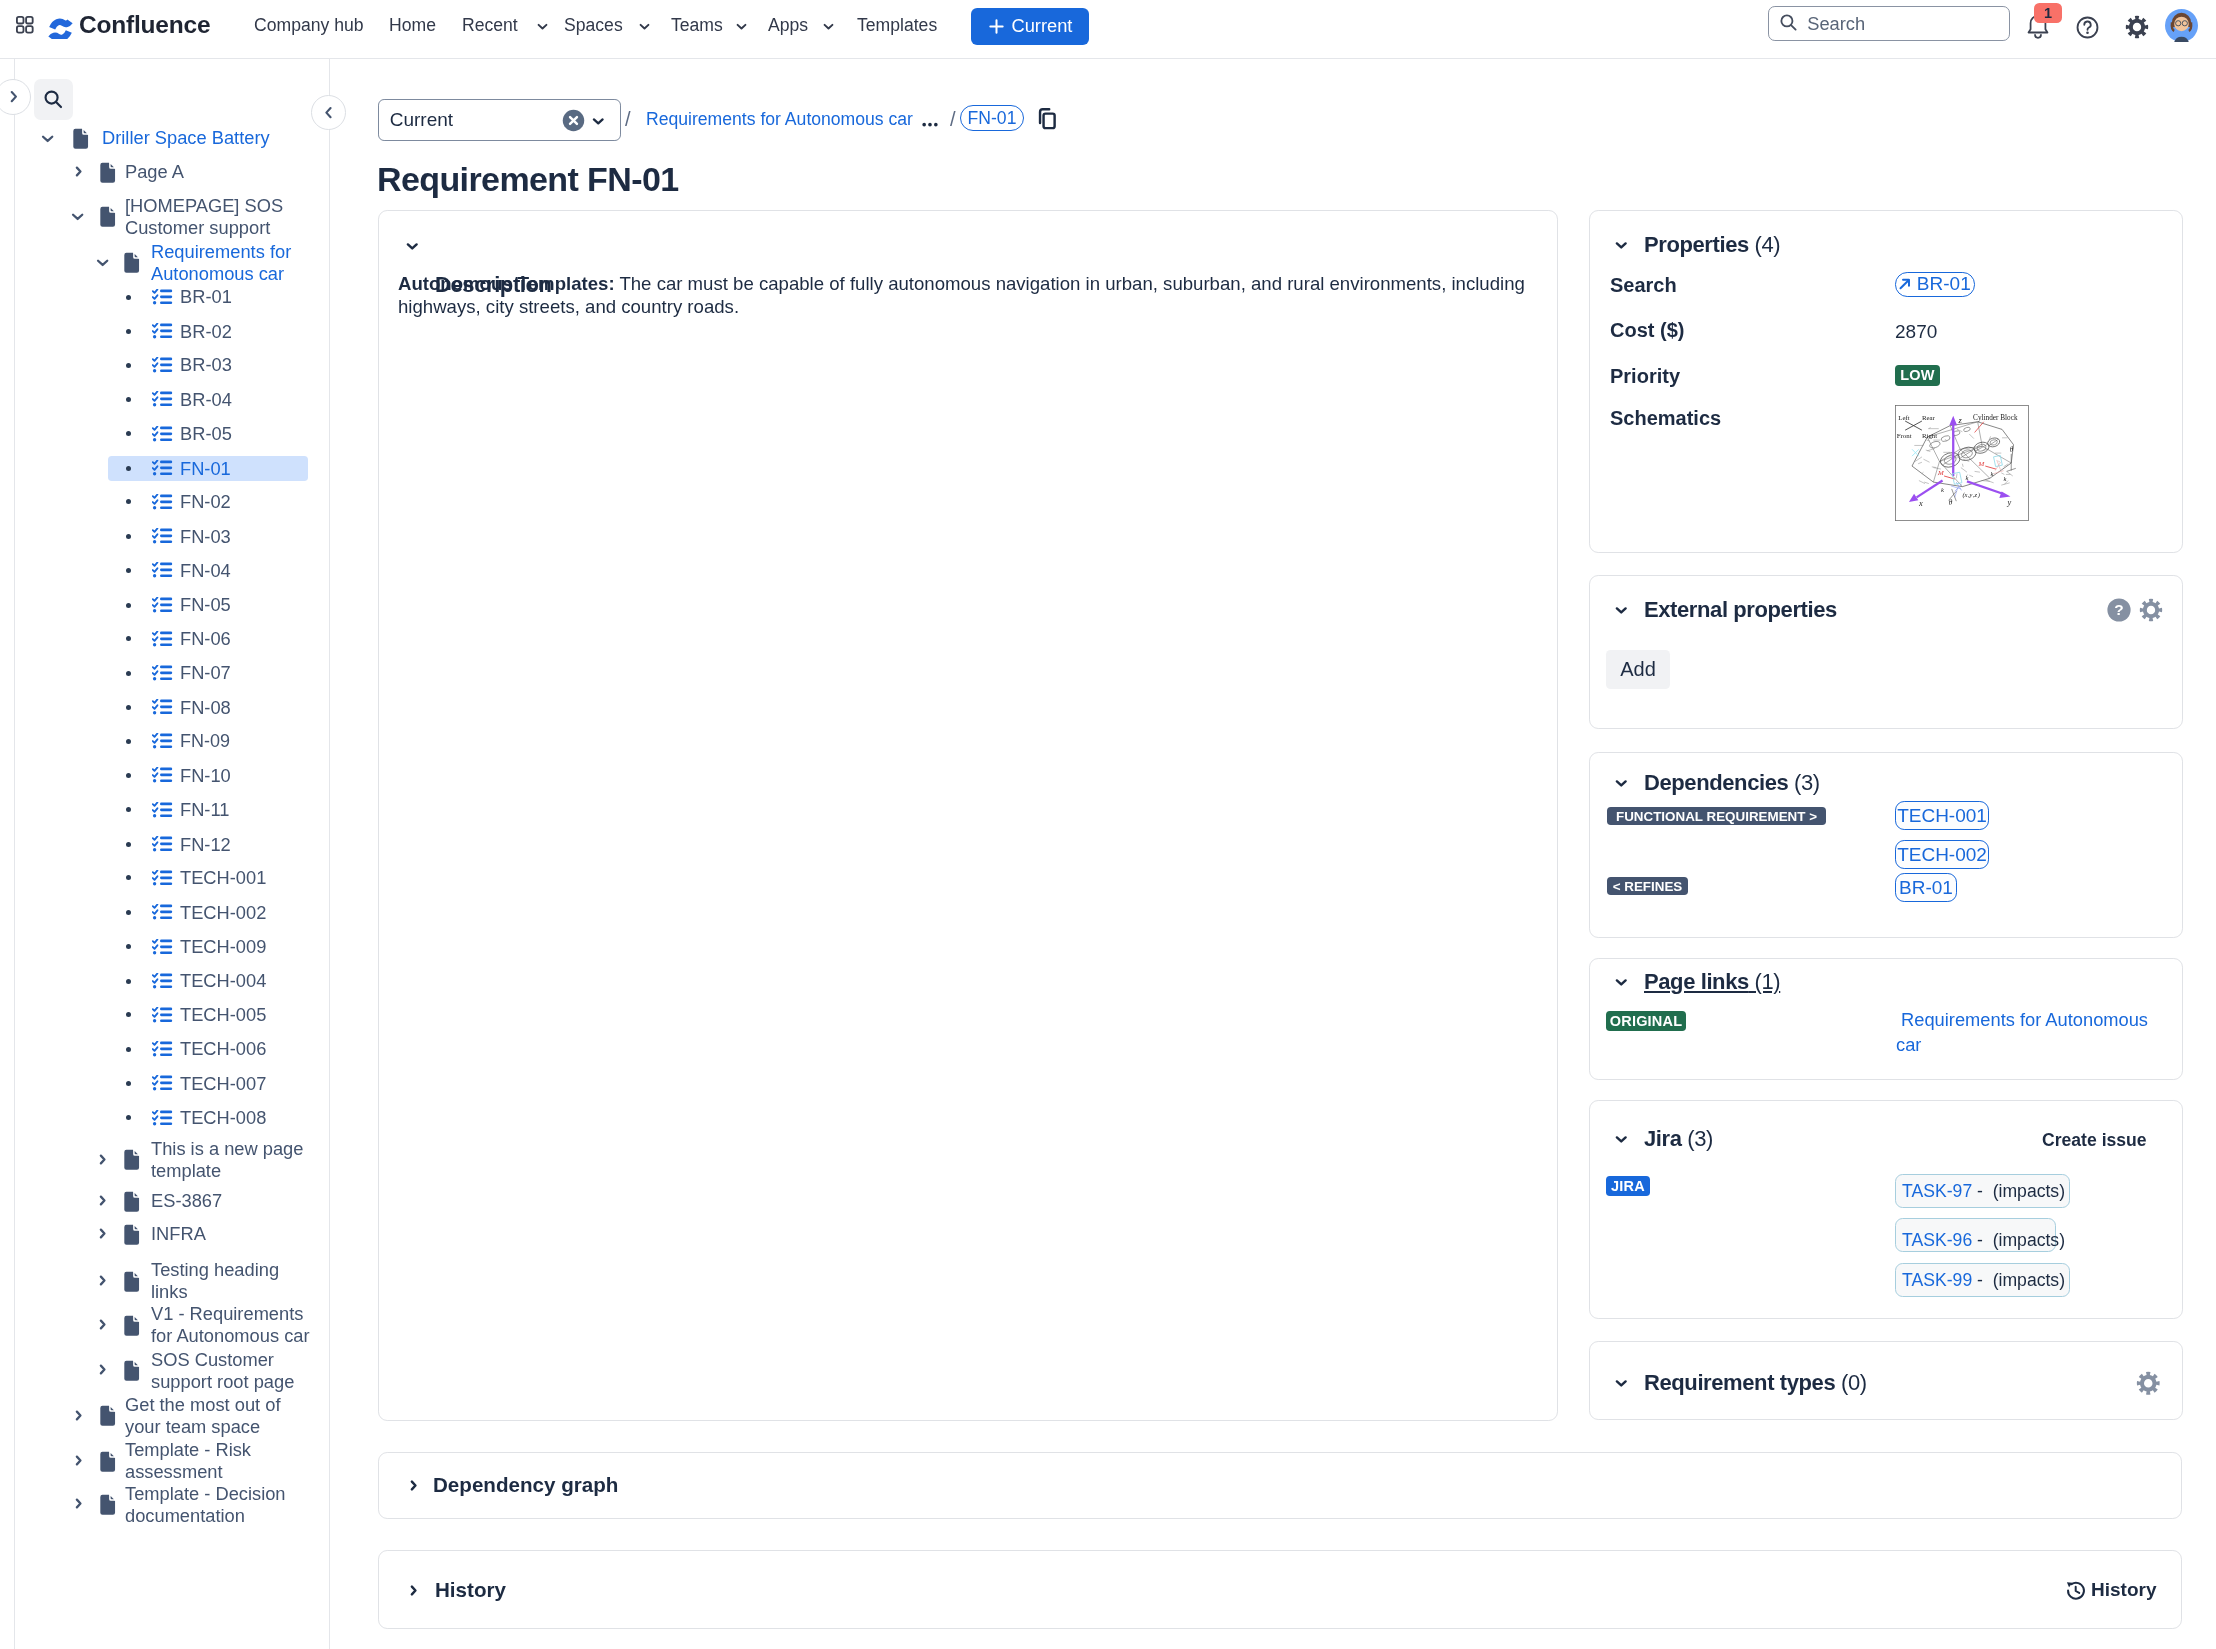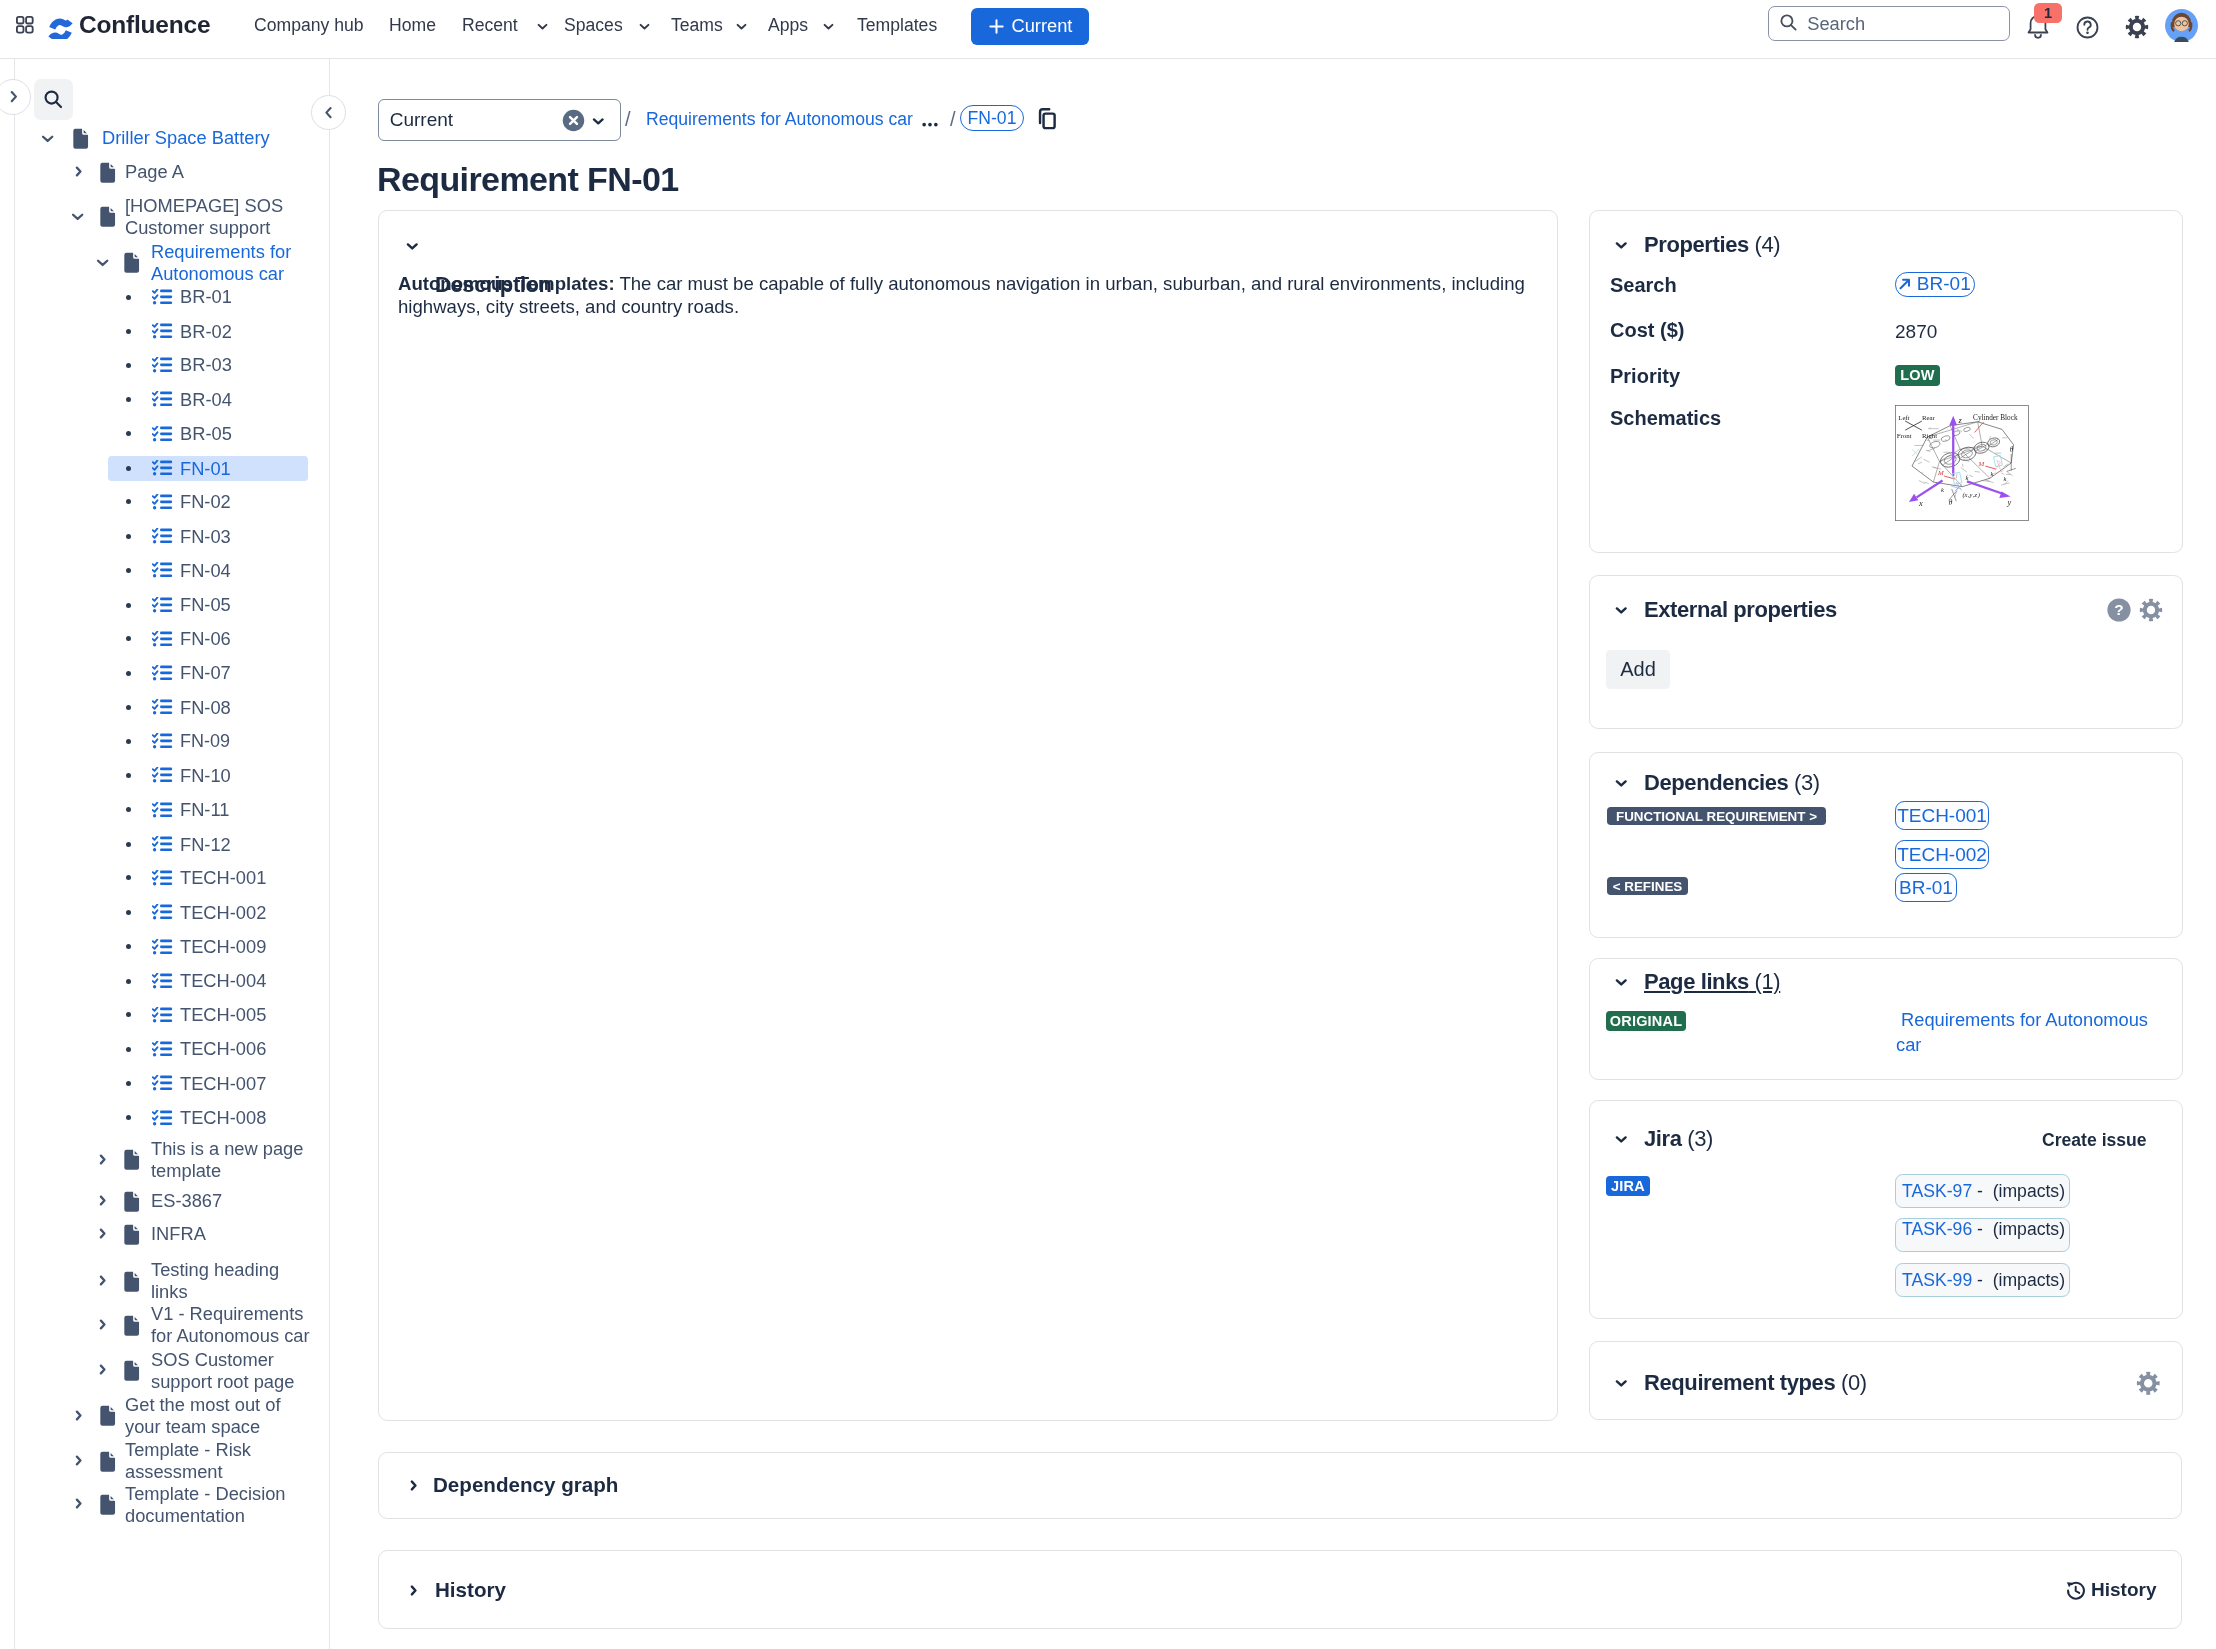--- a/index.html
+++ b/index.html
@@ -644,21 +644,21 @@
 <div class="abs" style="left:1614px;top:1132px;"><svg style="" width="14.5" height="14.5" viewBox="0 0 19 19" fill="none">
       <path d="M3.8 7.125l5.699999999999999 5.225 5.699999999999999-5.225" stroke="#1d2b42" stroke-width="3.2" stroke-linecap="round" stroke-linejoin="round"></path>
     </svg></div>
 <div class="hdr-t abs" style="left:1644px;top:1126px;">Jira<span class="cnt"> (3)</span></div>
 <div class="abs" style="left:2042px;top:1130px;font-size:17.6px;font-weight:600;color:#1d2b42;">Create issue</div>
 <div class="badge" style="left:1606px;top:1176px;width:44px;height:20px;background:#1868db;">JIRA</div>
 <div class="abs" style="left:1895px;top:1174px;width:175px;height:34px;background:#f7f8f9;border:1.5px solid #a6cede;border-radius:7.6px;display:flex;align-items:center;padding-left:6.1px;font-size:17.6px;white-space:nowrap;">
 <span style="color:#1868db;">TASK-97</span>
     <span style="color:#1d2b42;">&nbsp;-&nbsp; (impacts)</span>
   </div>
-<div class="abs" style="left:1895px;top:1218px;width:175px;height:34px;background:#f7f8f9;border:1.5px solid #a6cede;border-radius:7.6px;display:flex;align-items:flex-start;padding-left:6.1px;font-size:17.6px;white-space:nowrap;">
+<div class="abs" style="left:1895px;top:1218px;width:161px;height:34px;background:#f7f8f9;border:1.5px solid #a6cede;border-radius:7.6px;display:flex;align-items:flex-end;padding-left:6.1px;font-size:17.6px;white-space:nowrap;">
 <span style="color:#1868db;">TASK-96</span>
     <span style="color:#1d2b42;">&nbsp;-&nbsp; (impacts)</span>
   </div>
 <div class="abs" style="left:1895px;top:1263px;width:175px;height:34px;background:#f7f8f9;border:1.5px solid #a6cede;border-radius:7.6px;display:flex;align-items:center;padding-left:6.1px;font-size:17.6px;white-space:nowrap;">
 <span style="color:#1868db;">TASK-99</span>
     <span style="color:#1d2b42;">&nbsp;-&nbsp; (impacts)</span>
   </div>
 <div class="card" style="left:1589px;top:1341px;width:594px;height:79px;"></div>
 <div class="abs" style="left:1614px;top:1376px;"><svg style="" width="14.5" height="14.5" viewBox="0 0 19 19" fill="none">
       <path d="M3.8 7.125l5.699999999999999 5.225 5.699999999999999-5.225" stroke="#1d2b42" stroke-width="3.2" stroke-linecap="round" stroke-linejoin="round"></path>

